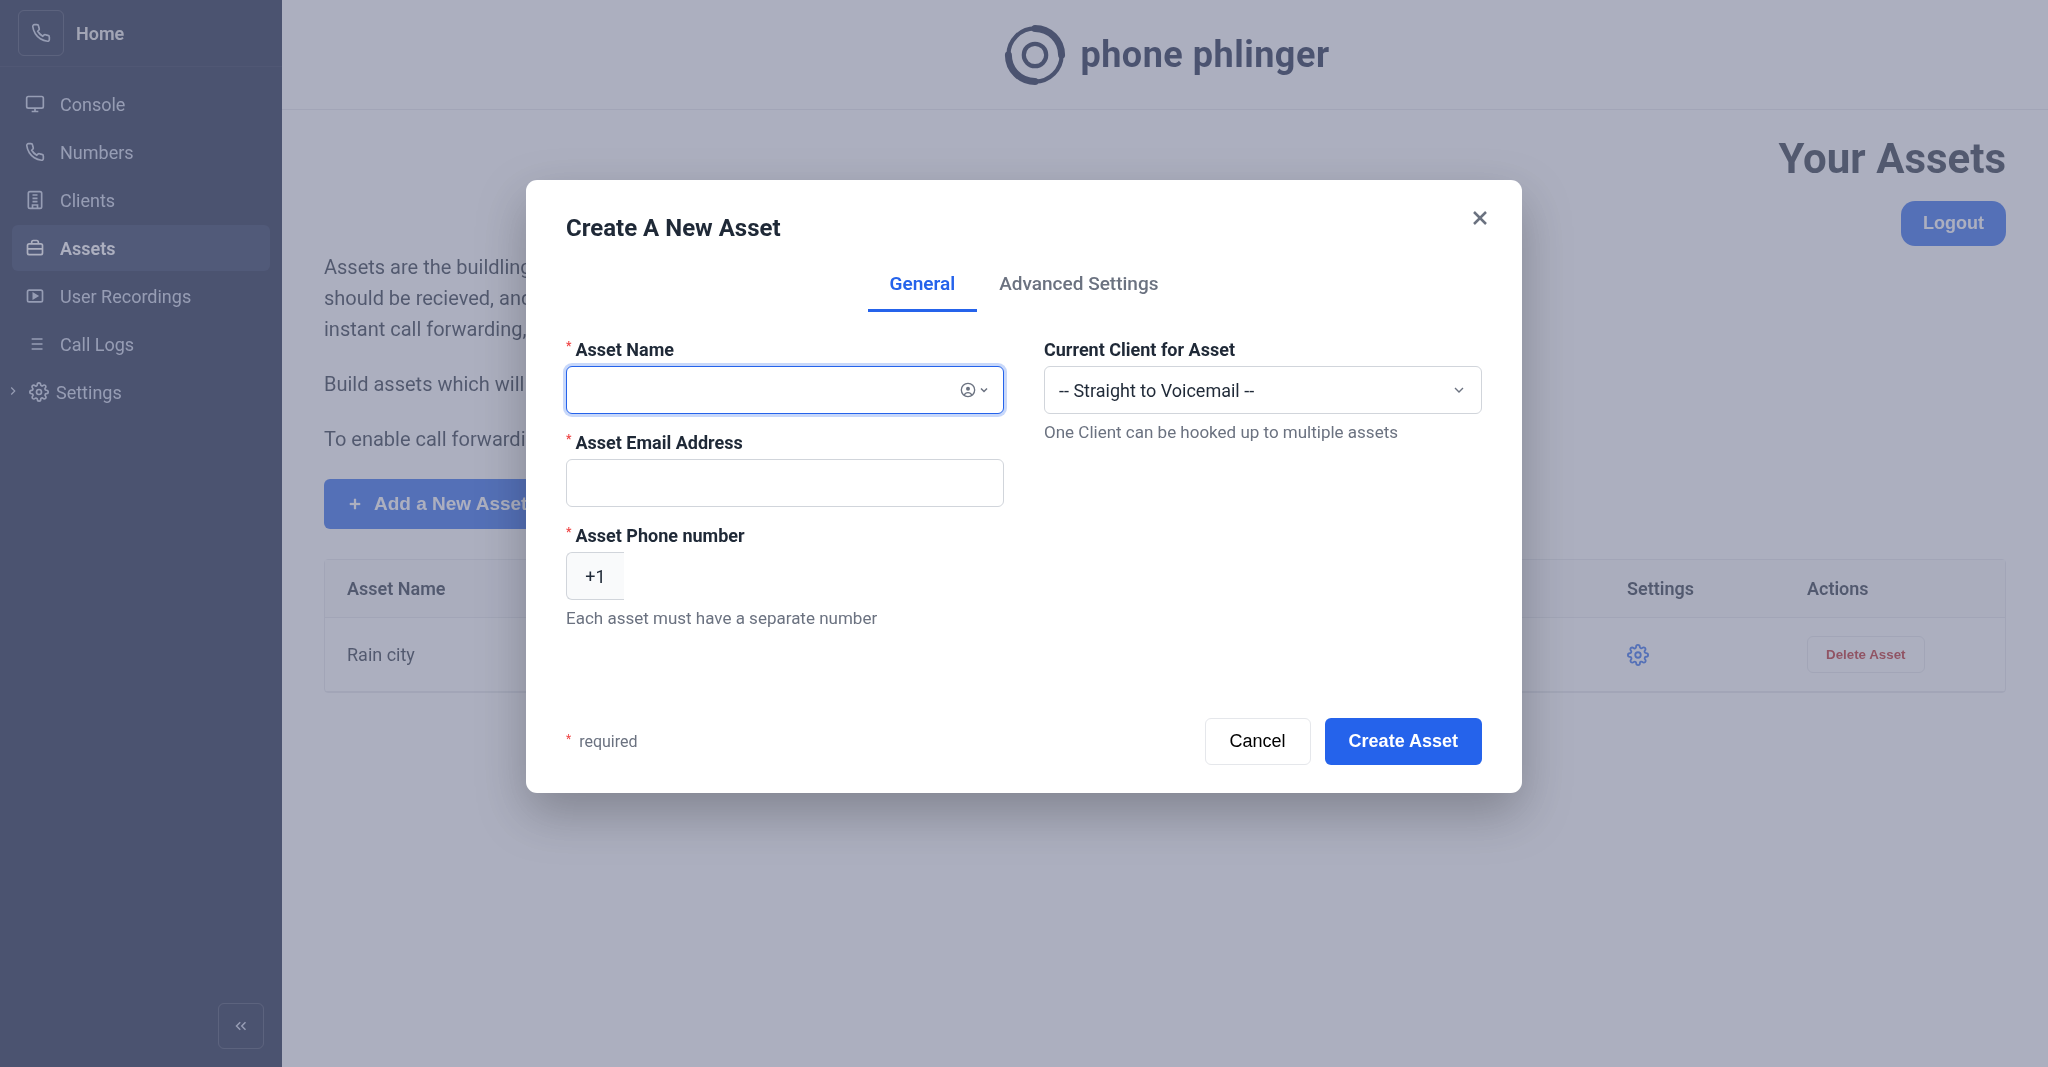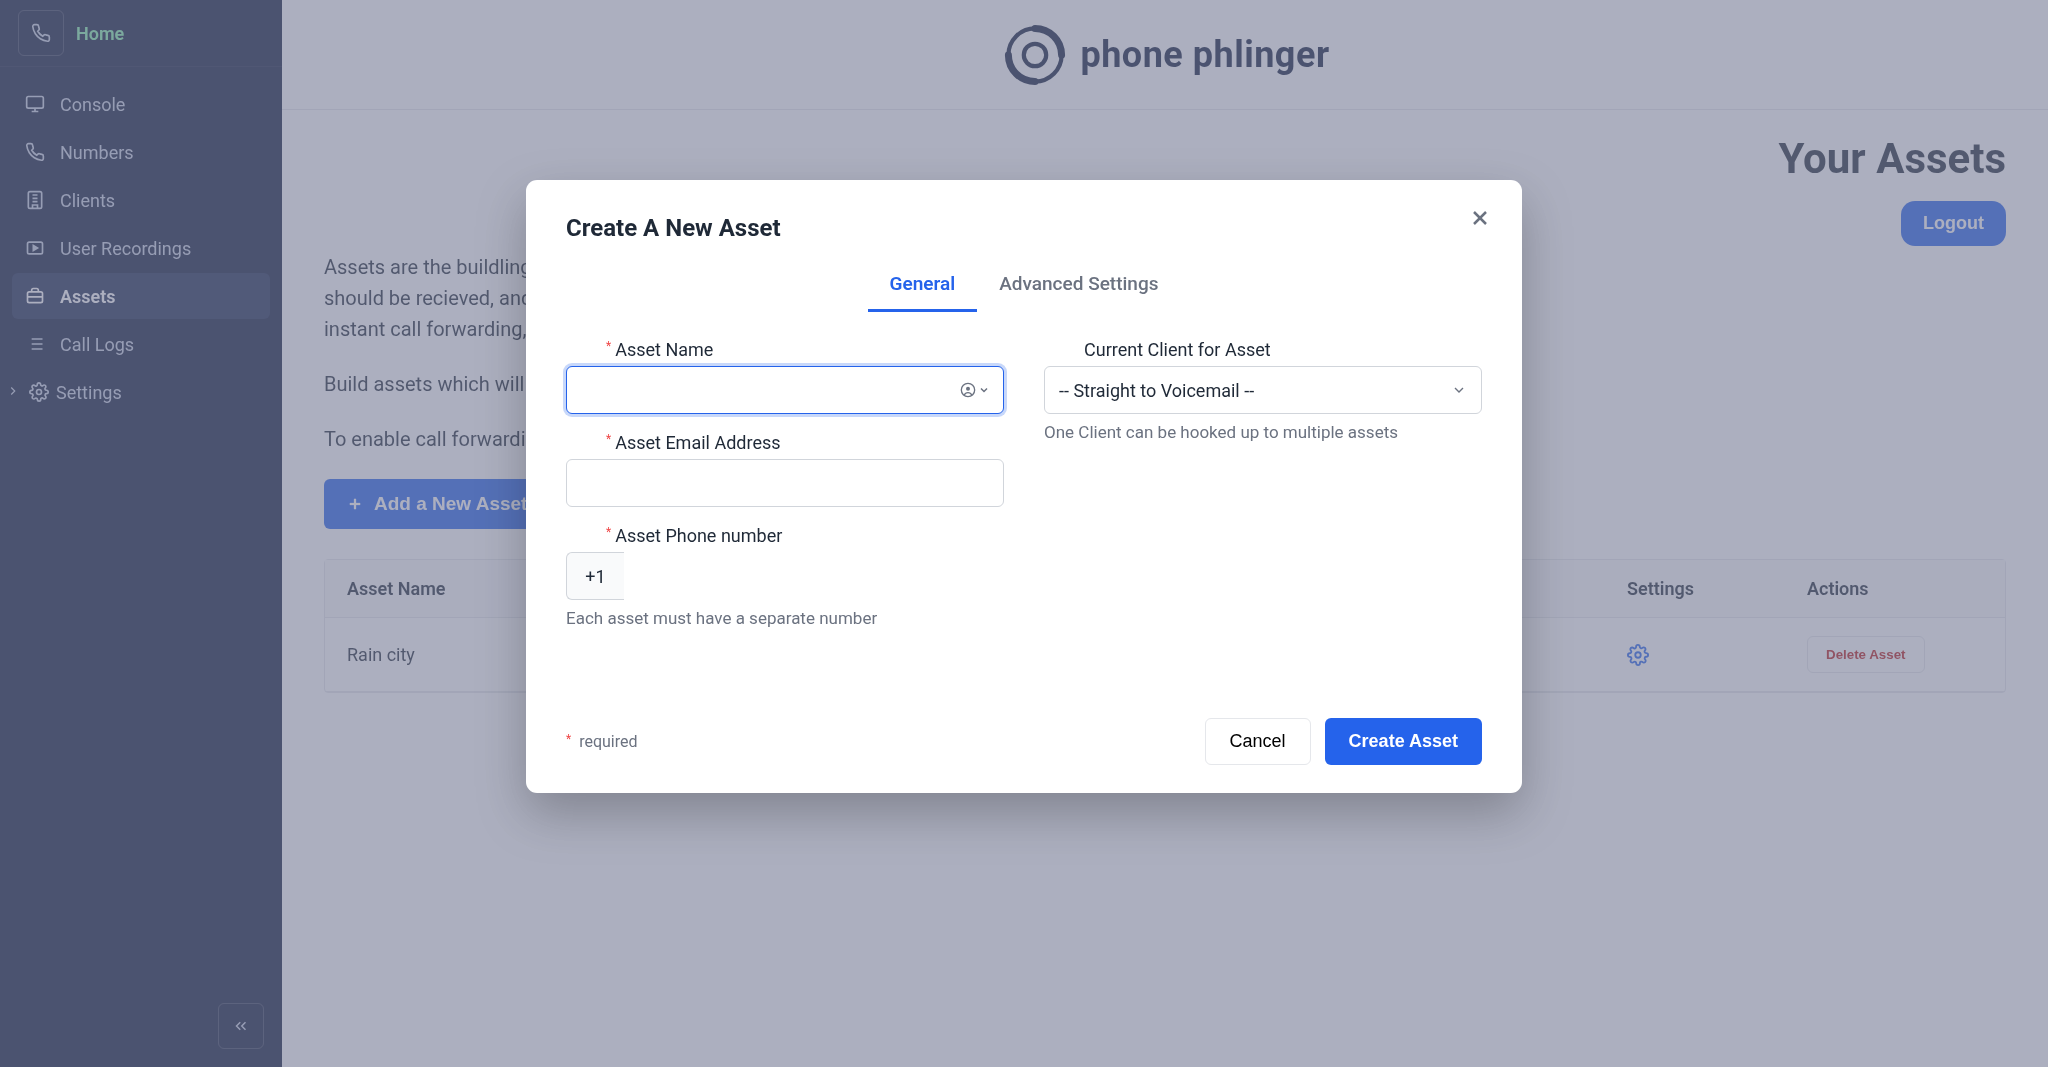--- a/index.html
+++ b/index.html
@@ -41,21 +41,21 @@
     border-bottom: 1px solid rgba(255,255,255,0.05);
   }
   .home-icon-box {
     width: 46px; height: 46px;
     border: 1px solid rgba(255,255,255,0.18);
     border-radius: 6px;
     display: flex; align-items: center; justify-content: center;
     color: var(--sidebar-text);
   }
   .sidebar-header-title {
-    font-weight: 600; color: #86efac;
+    font-weight: 600; color: #e5e5e5;
   }
   .sidebar-nav {
     padding: 14px 12px;
     display: flex; flex-direction: column; gap: 2px;
   }
   .nav-item {
     display: flex; align-items: center; gap: 14px;
     padding: 12px 12px;
     border-radius: 6px;
     color: var(--sidebar-text);
@@ -163,21 +163,21 @@
   .modal-tab.active {
     color: var(--primary-blue);
     border-bottom-color: var(--primary-blue);
     font-weight:600;
   }
   .modal-body {
     display:flex; gap: 40px;
   }
   .modal-col { flex:1; display:flex; flex-direction:column; gap: 18px; }
   .field-label {
-    font-size: 18px; font-weight:400; margin-bottom: 6px; display:block;margin-left:40px;
+    font-size: 18px; font-weight:700; margin-bottom: 6px; display:block;
   }
   .req-star { color:#ef4444; font-size: 12px; vertical-align: top; margin-right:4px; }
   .text-input, .select-input {
     width:100%; height:48px;
     border: 1px solid #d1d5db; border-radius:6px;
     padding: 0 14px; font-size:18px; color: var(--text-dark);
     background:#fff;
   }
   .text-input:focus, .focused {
     outline: none;
@@ -258,37 +258,37 @@
       </div>
       <div class="nav-item">
         <span class="icon">
           <svg width="20" height="20" viewBox="0 0 24 24" fill="none" stroke="currentColor" stroke-width="2">
               <rect x="4" y="2" width="16" height="20" rx="2"></rect>
               <path d="M9 22v-4h6v4M9 6h6M9 10h6M9 14h6"></path>
             </svg>
         </span>
         <span>Clients</span>
       </div>
+      <div class="nav-item active">
+        <span class="icon">
+          <svg width="20" height="20" viewBox="0 0 24 24" fill="none" stroke="currentColor" stroke-width="2">
+              <rect x="3" y="7" width="18" height="13" rx="2"></rect>
+              <path d="M8 7V5a2 2 0 0 1 2-2h4a2 2 0 0 1 2 2v2M3 13h18"></path>
+            </svg>
+        </span>
+        <span>Assets</span>
+      </div>
       <div class="nav-item">
         <span class="icon">
           <svg width="20" height="20" viewBox="0 0 24 24" fill="none" stroke="currentColor" stroke-width="2">
               <rect x="3" y="5" width="18" height="14" rx="2"></rect>
               <path d="M10 9l5 3-5 3z" fill="currentColor"></path>
             </svg>
         </span>
         <span>User Recordings</span>
-      </div>
-      <div class="nav-item active">
-        <span class="icon">
-          <svg width="20" height="20" viewBox="0 0 24 24" fill="none" stroke="currentColor" stroke-width="2">
-              <rect x="3" y="7" width="18" height="13" rx="2"></rect>
-              <path d="M8 7V5a2 2 0 0 1 2-2h4a2 2 0 0 1 2 2v2M3 13h18"></path>
-            </svg>
-        </span>
-        <span>Assets</span>
       </div>
       <div class="nav-item">
         <span class="icon">
           <svg width="20" height="20" viewBox="0 0 24 24" fill="none" stroke="currentColor" stroke-width="2">
               <path d="M8 6h13M8 12h13M8 18h13M3 6h.01M3 12h.01M3 18h.01"></path>
             </svg>
         </span>
         <span>Call Logs</span>
       </div>
       <div class="nav-item nav-item-settings">

